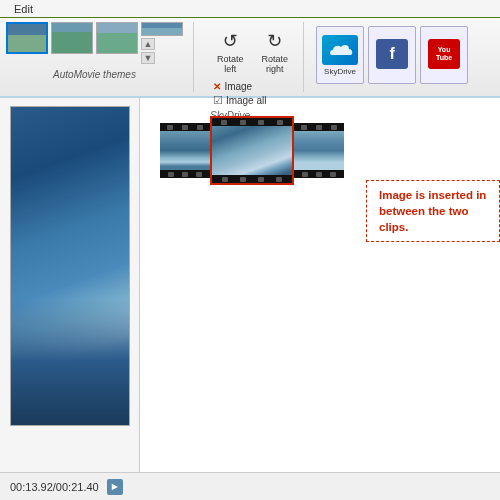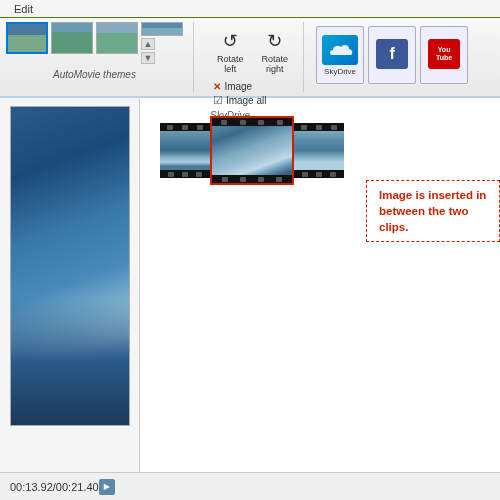--- a/index.html
+++ b/index.html
@@ -356,20 +356,21 @@
     }
 
     
     .status-bar {
       height: 28px;
       background: #f0f0f0;
       border-top: 1px solid #ccc;
       display: flex;
       align-items: center;
       padding: 0 10px;
+      gap: 8px;
     }
 
     .time-display {
       font-size: 11px;
       color: #333;
     }
 
     .status-icon {
       width: 16px;
       height: 16px;

